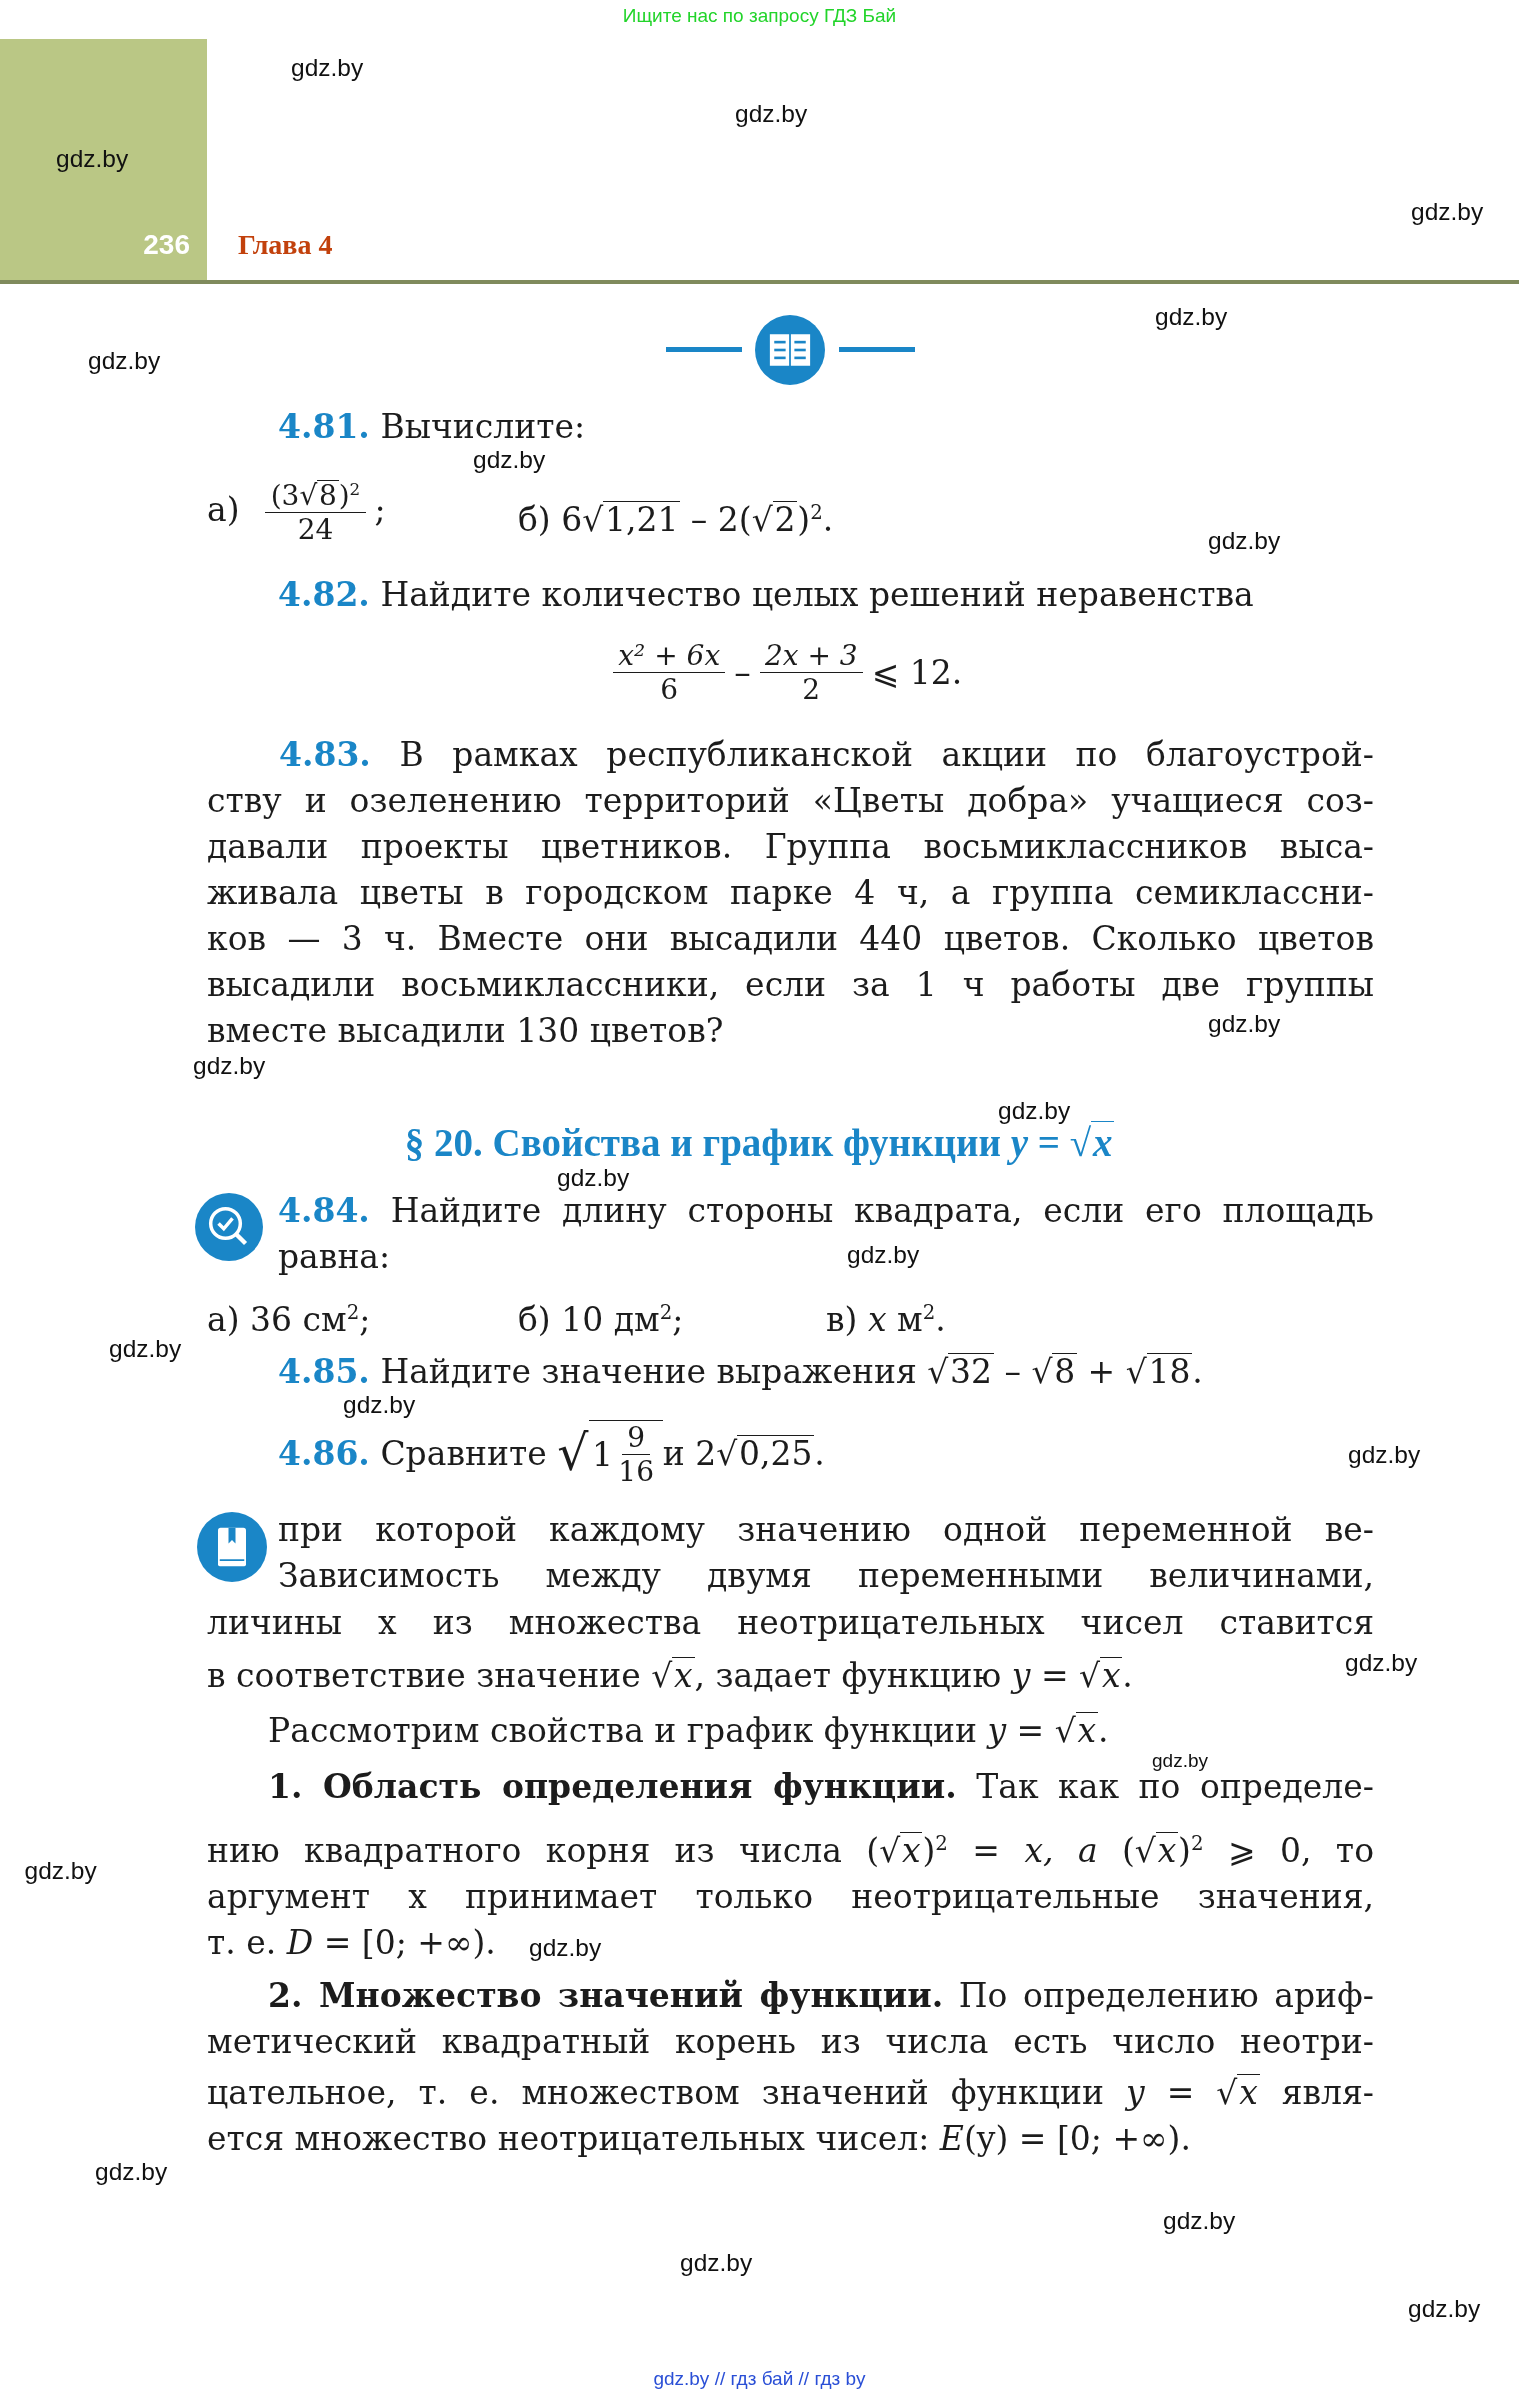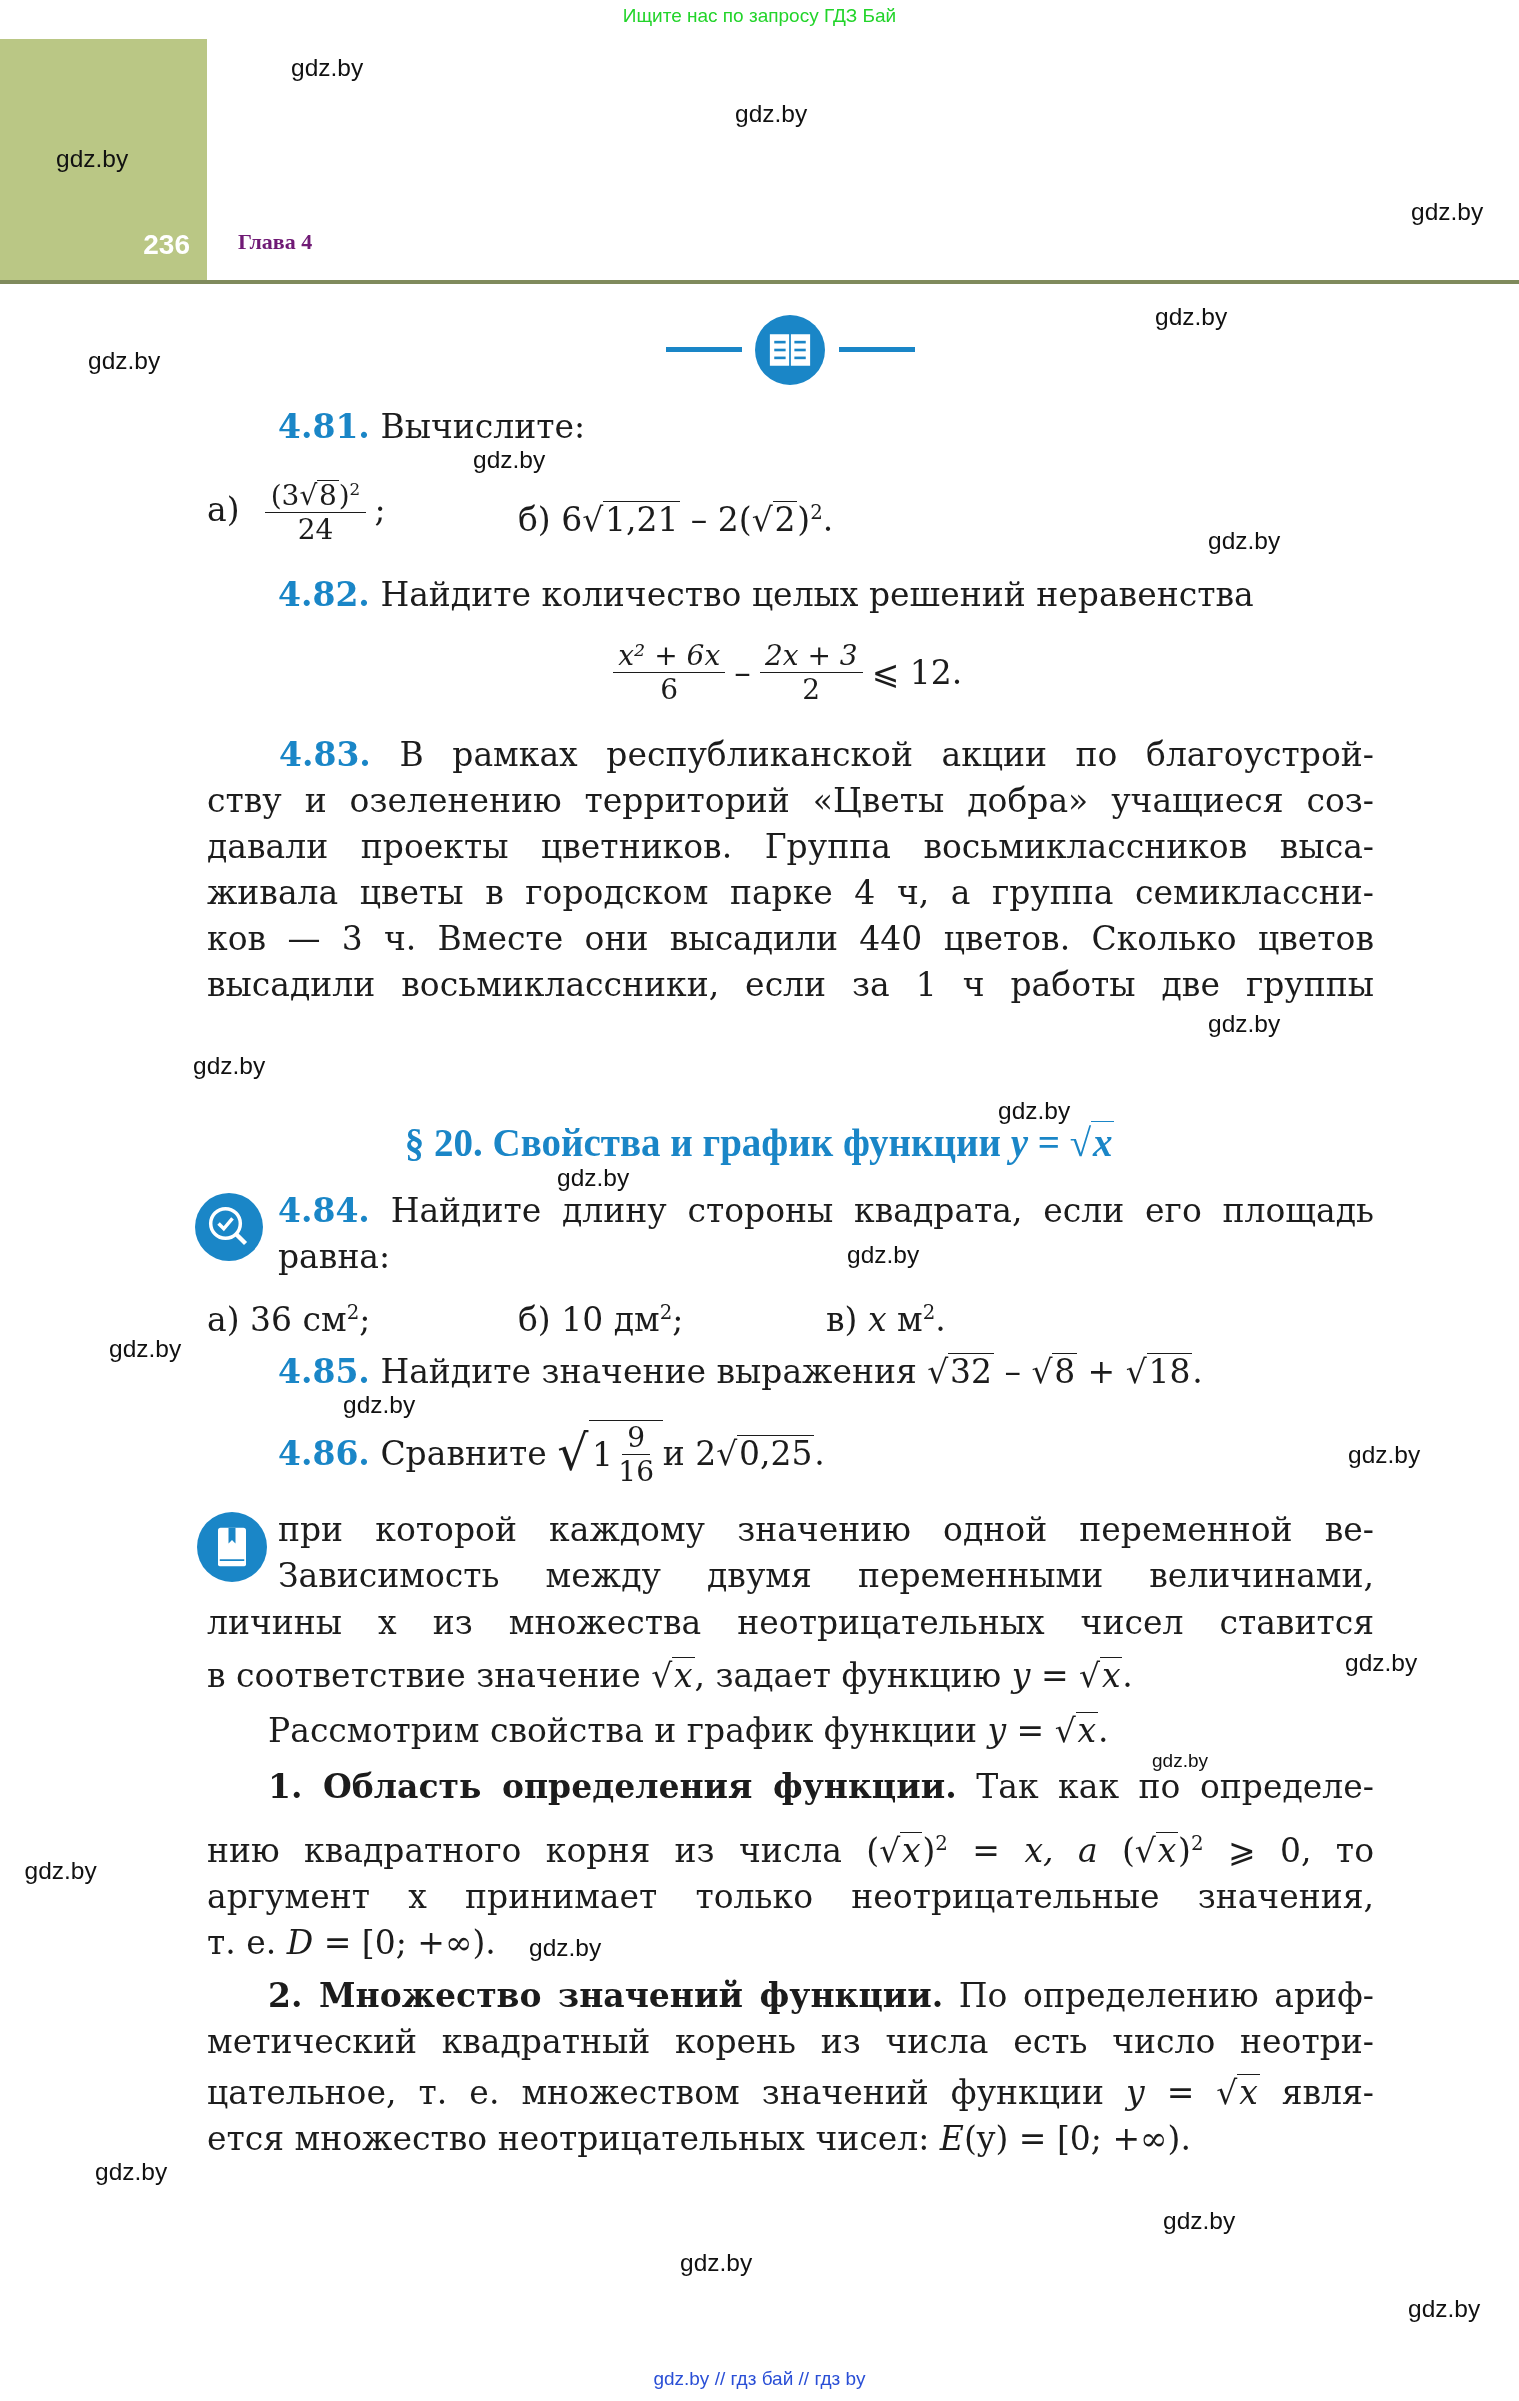--- a/index.html
+++ b/index.html
@@ -15,21 +15,21 @@
   }
   .bottomnote {
     left: 0; width: 1519px; top: 2368px; text-align: center;
     font-family: "Liberation Sans", sans-serif; font-size: 19px; color: #2a4fd6;
   }
   .greenblock { left: 0; top: 39px; width: 207px; height: 243px; background: #bac785; }
   .pagenum {
     left: 123px; top: 229px; width: 67px; text-align: right;
     font-family: "Liberation Sans", sans-serif; font-weight: bold; font-size: 28px; color: #ffffff;
   }
-  .chapter { left: 238px; top: 229px; font-size: 22px; font-weight: bold; color: #701a75; font-family: "Liberation Serif", serif; }
+  .chapter { left: 238px; top: 229px; font-size: 28px; font-weight: bold; color: #c2410c; font-family: "Liberation Serif", serif; }
   .hrule { left: 0; top: 280px; width: 1519px; height: 4.4px; background: #7f8a5c; }
   .wm { font-family: "Liberation Sans", sans-serif; font-size: 24.5px; color: #111; white-space: nowrap; }
 
   .deco-line { height: 5.3px; background: #1a86c7; }
   .circle-icon { border-radius: 50%; background: #1a86c7; }
 
   .text { font-size: 33px; line-height: 46px; }
   .num { color: #1a86c7; font-weight: bold; }
   .bold { font-weight: bold; }
   .it { font-style: italic; }
@@ -106,20 +106,21 @@
   <span>⩽ 12.</span>
 </div>
 
 <div class="abs text" style="left:207px; top:732px; width:1167px;">
   <div class="justify" style="padding-left:72px;"><span class="num">4.83.</span> <span>В рамках республиканской акции по благоустрой-</span></div>
   <div class="justify">ству и озеленению территорий «Цветы добра» учащиеся соз-</div>
   <div class="justify">давали проекты цветников. Группа восьмиклассников выса-</div>
   <div class="justify">живала цветы в городском парке 4 ч, а группа семиклассни-</div>
   <div class="justify">ков — 3 ч. Вместе они высадили 440 цветов. Сколько цветов</div>
   <div class="justify">высадили восьмиклассники, если за 1 ч работы две группы</div>
+  <div>вместе высадили 130 цветов?</div>
 </div>
 
 <div class="abs heading">
   <span>§ 20. Свойства и график функции</span>
   <span class="it">y</span><span> = </span><span class="rad"></span><span class="sqrt it" style="border-top-color:#1a86c7;">x</span>
 </div>
 
 <div class="abs circle-icon" style="left:195px; top:1193px; width:68px; height:68px;">
   <svg width="68" height="68" viewBox="0 0 78 78">
     <circle cx="35" cy="35" r="17" fill="none" stroke="#fff" stroke-width="4"></circle>

